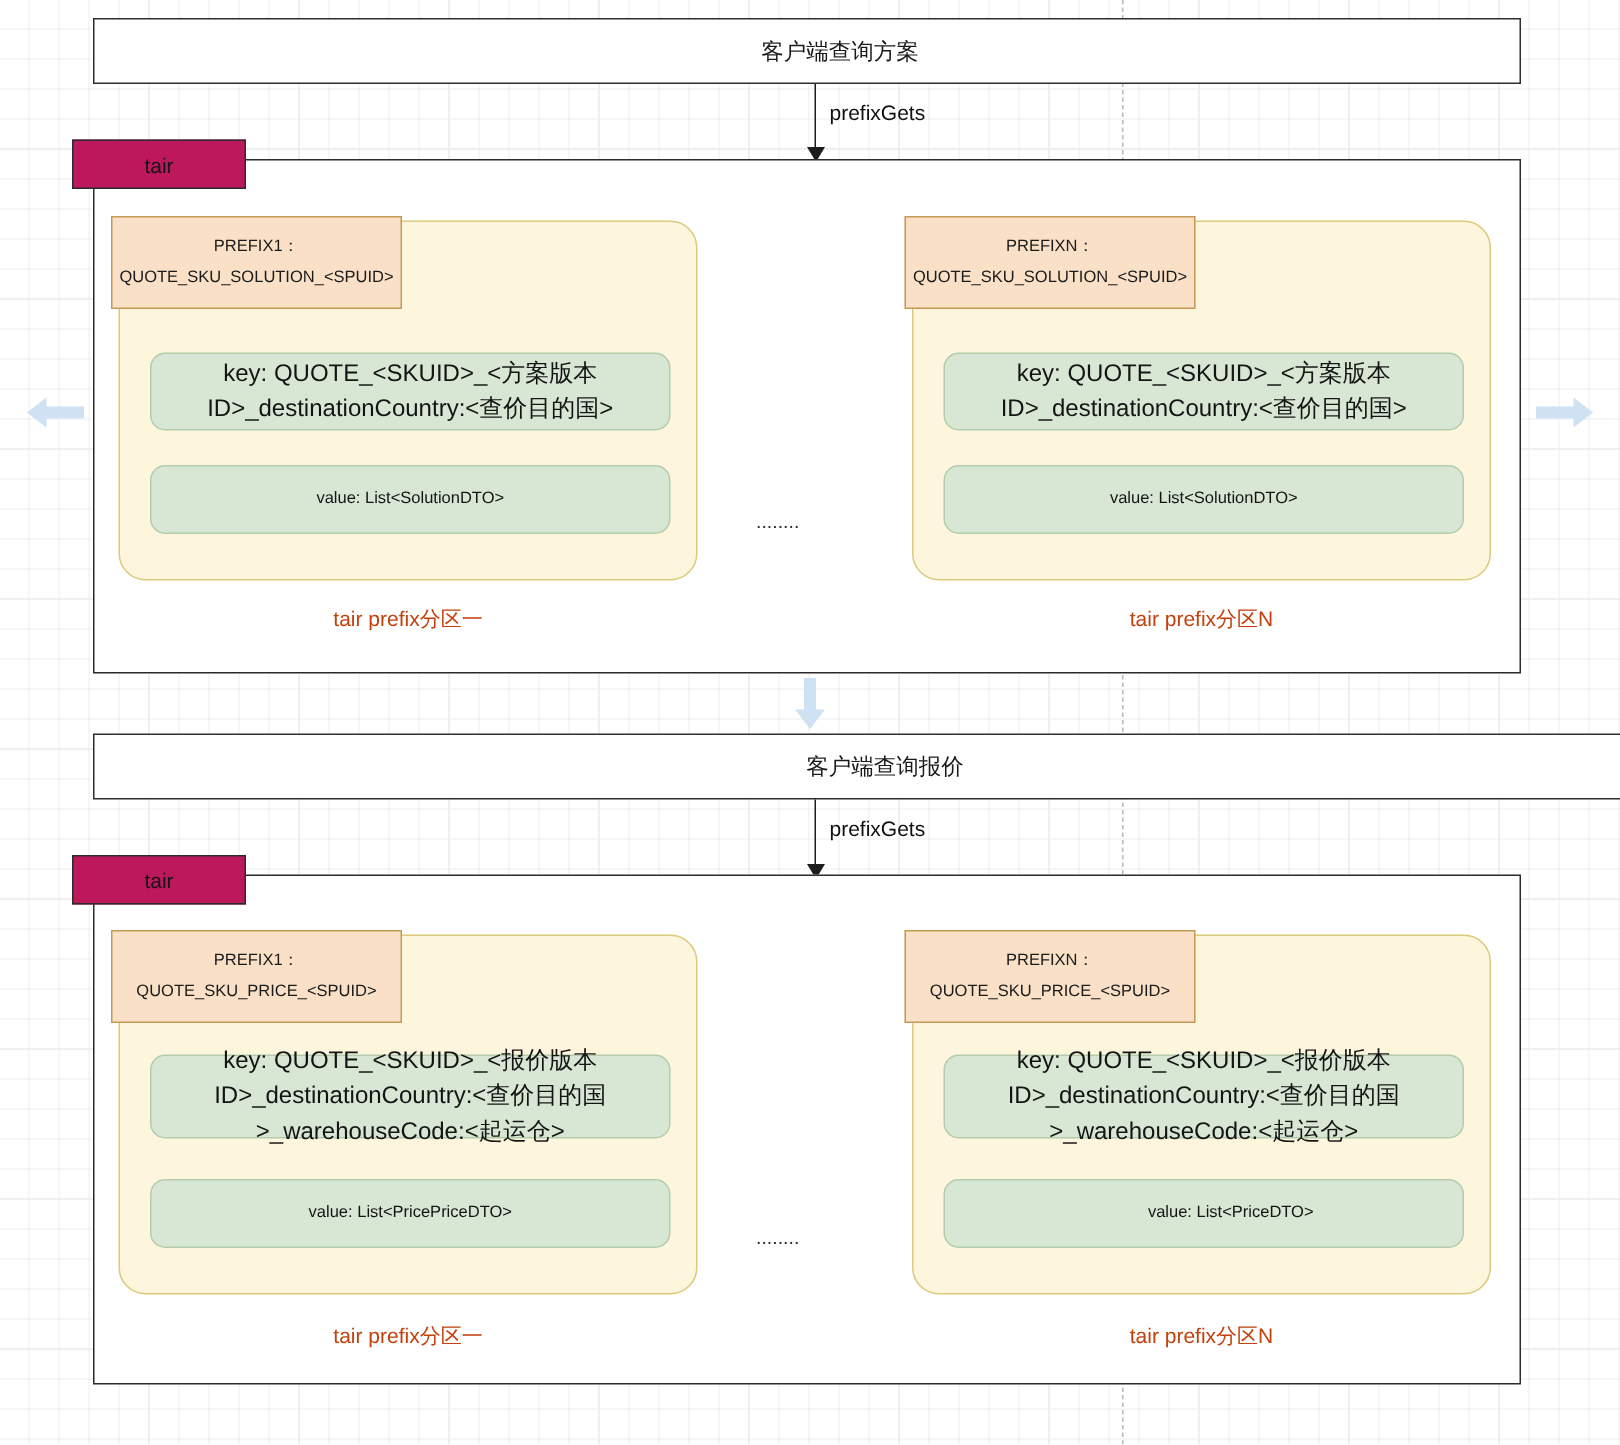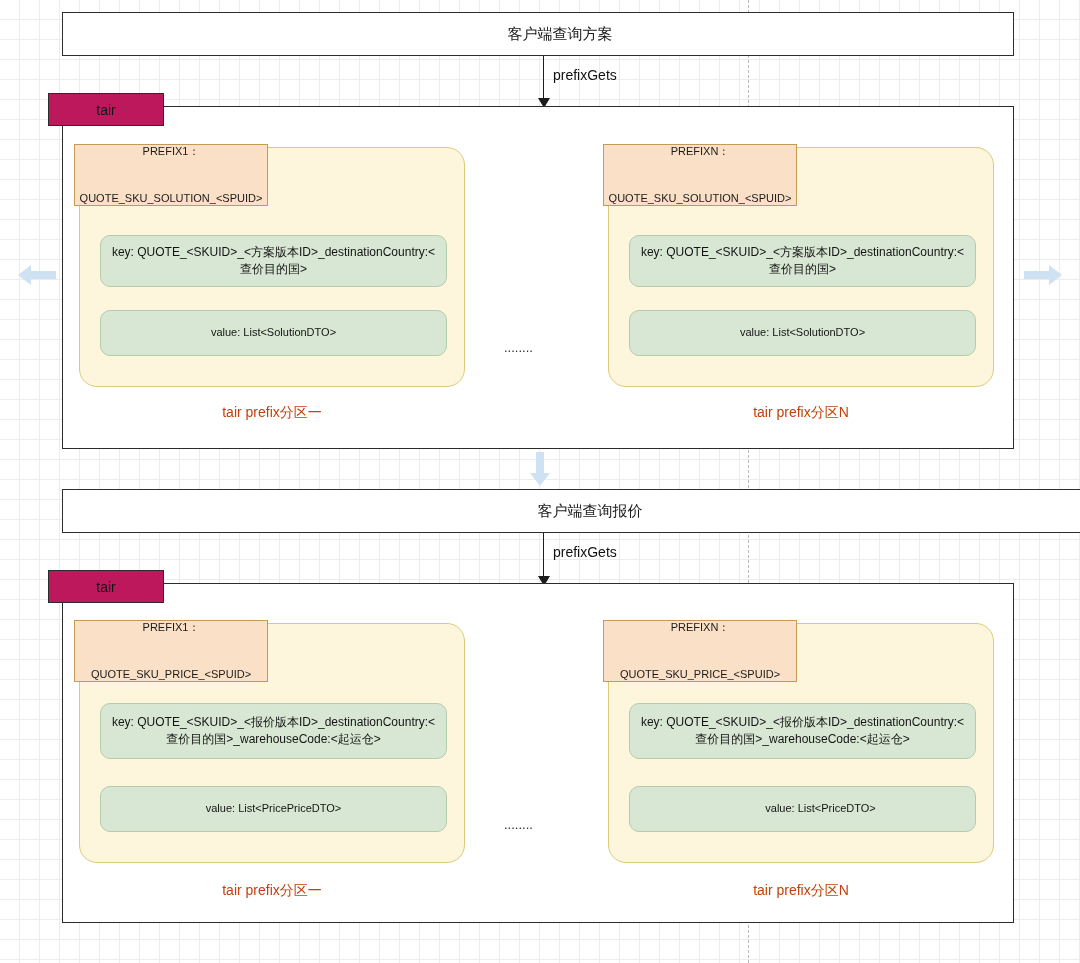--- a/index.html
+++ b/index.html
@@ -115,40 +115,40 @@
     border-radius: 18px;
   }
   .prefix-tab {
     position: absolute;
     box-sizing: border-box;
     background: #f9e0c7;
     border: 1.4px solid #c49a54;
     display: flex;
     flex-direction: column;
     align-items: center;
-    justify-content: space-between;
+    justify-content: center;
     gap: 7px;
     font-size: 11px;
     color: #1b1b1b;
     z-index: 3;
     text-align: center;
     line-height: 1.2;
   }
   .kv-box {
     position: absolute;
     box-sizing: border-box;
     background: #d8e7d4;
     border: 1.3px solid #b3ccae;
     border-radius: 10px;
     display: flex;
     align-items: center;
     justify-content: center;
     text-align: center;
     padding: 4px 8px;
-    font-size: 12px;
+    font-size: 16px;
     color: #141414;
     line-height: 1.45;
   }
   .kv-box.value-box { font-size: 11px; }
 
   .partition-label {
     position: absolute;
     font-size: 14px;
     color: #c2410c;
     white-space: nowrap;

